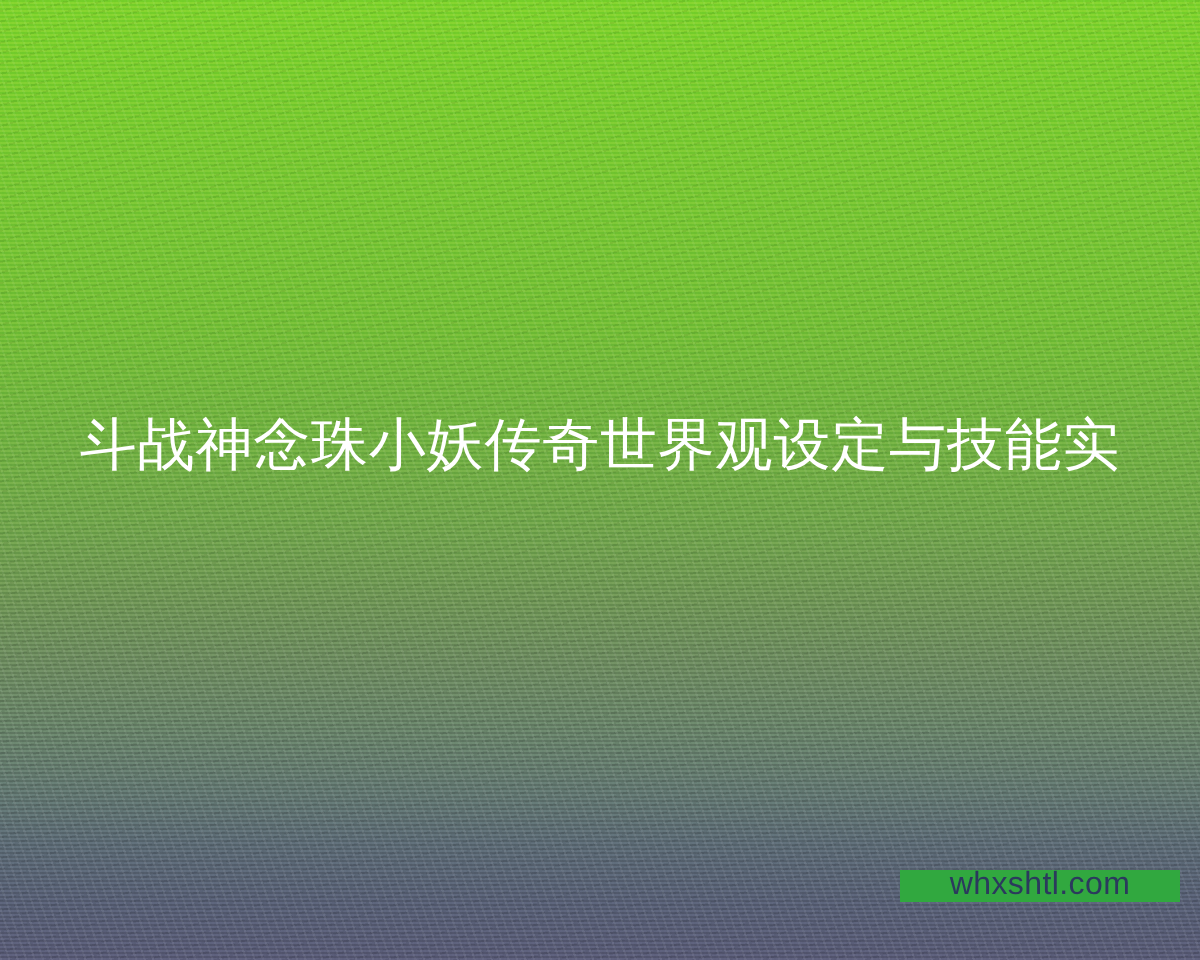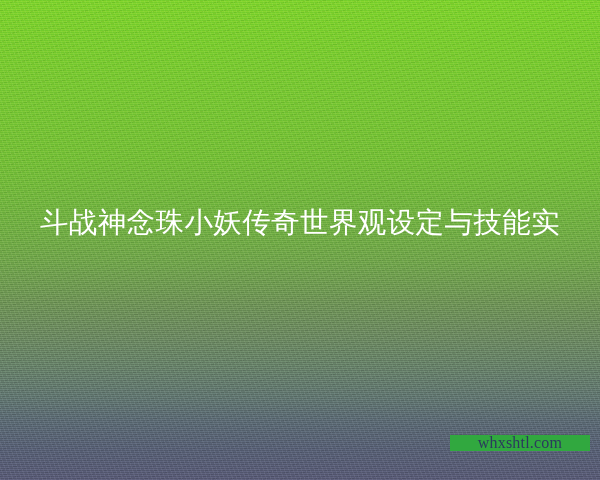--- a/index.html
+++ b/index.html
@@ -27,21 +27,20 @@
       #71b240 215px,
       #70a54a 260px,
       #6e9455 300px,
       #6c8a5e 330px,
       #678168 365px,
       #61766f 395px,
       #5b6a73 420px,
       #575f74 450px,
       #585a75 480px
     );
-    font-family: Liberation Serif, serif;
   }
 
   
   #noise {
     position: absolute;
     inset: 0;
     pointer-events: none;
     opacity: 0.085;
     background-image:
       repeating-linear-gradient(0deg,   rgba(255,255,255,0.9) 0px, rgba(255,255,255,0.9) 1px, rgba(0,0,0,0.9) 1px, rgba(0,0,0,0.9) 2px),

